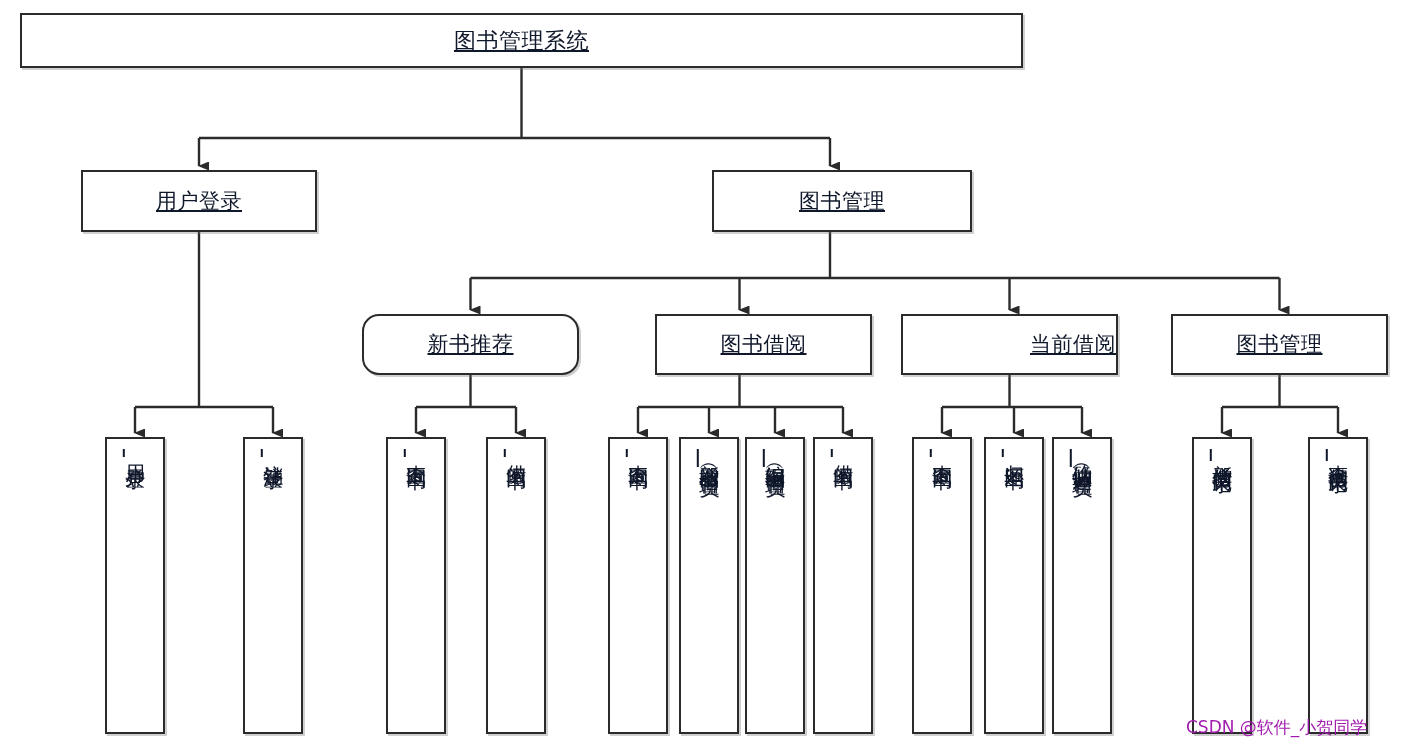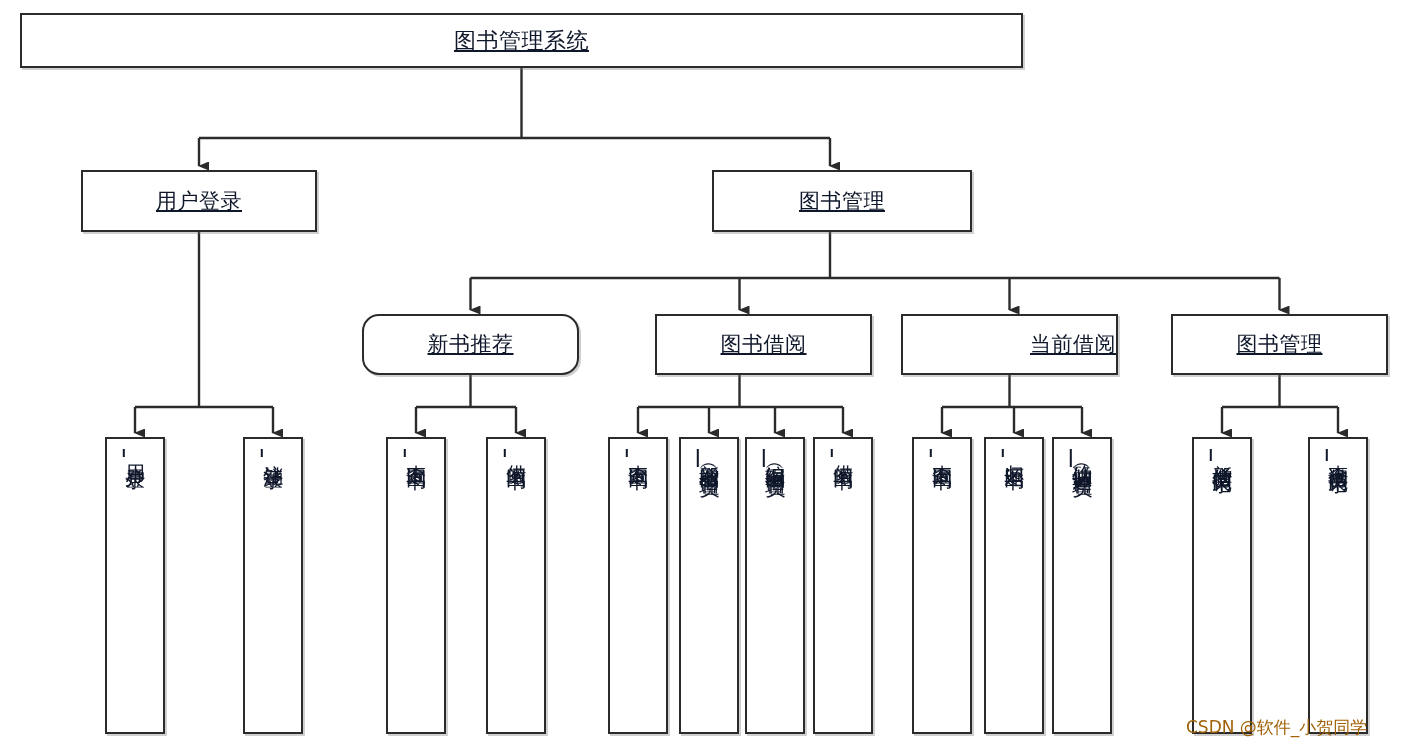--- a/index.html
+++ b/index.html
@@ -53,21 +53,21 @@
   .node-box.vertical .node-label {
     writing-mode: vertical-rl;
     text-orientation: upright;
     white-space: nowrap;
     letter-spacing: 2px;
     font-size: 20px;
   }
   .node-box.root .node-label { font-size: 22px; }
   .watermark {
     position: absolute;
-    color: #a16207;
+    color: #a21caf;
     font-size: 17px;
     white-space: nowrap;
     user-select: none;
     left: 1186px;
     top: 716px;
   }
 </style>
 </head>
 <body>
 

